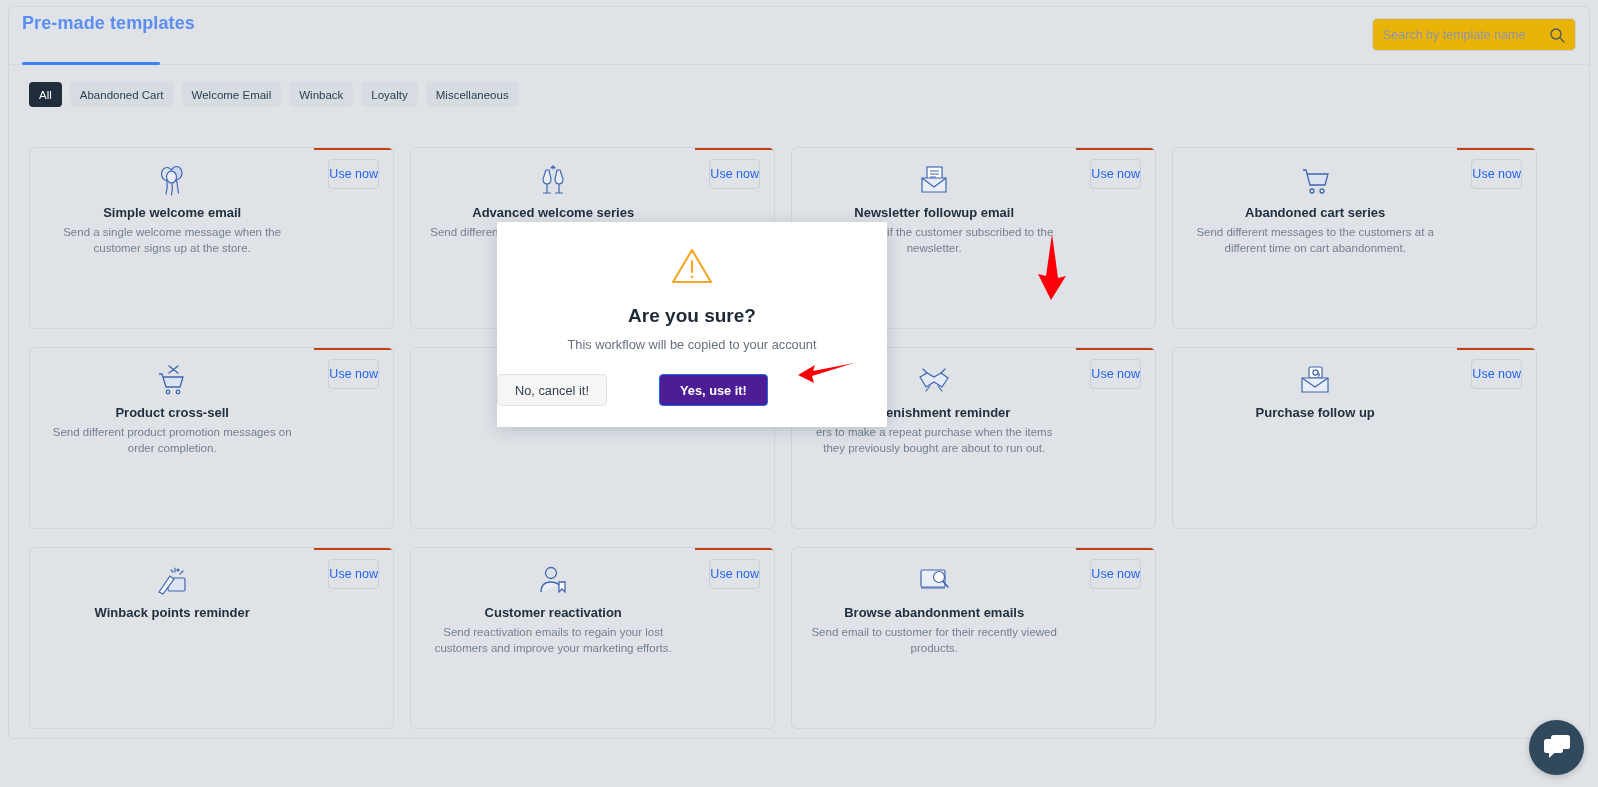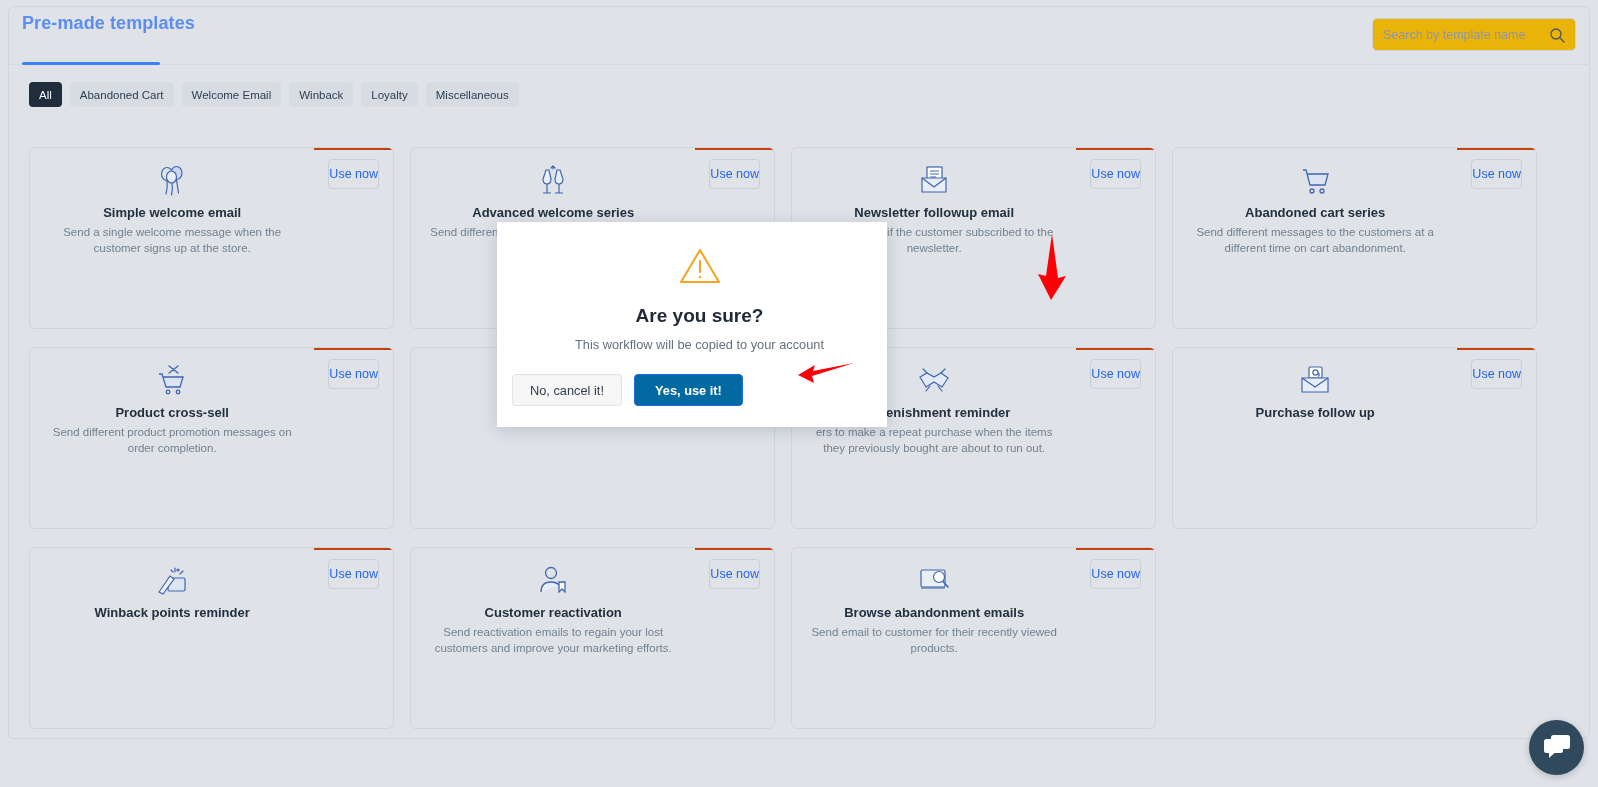--- a/index.html
+++ b/index.html
@@ -161,21 +161,20 @@
   
   .modal {
     position: absolute;
     left: 497px; top: 222px;
     width: 390px; height: 205px;
     background: #ffffff;
     box-shadow: 0 3px 16px rgba(30,40,60,.18);
     text-align: center;
     padding-top: 22px;
     z-index: 40;
-    padding-left: 15px;
   }
   .modal-warn { height: 44px; display: flex; align-items: center; justify-content: center; }
   .modal-title {
     font-size: 19px;
     font-weight: bold;
     color: #1f2a37;
     margin-top: 17px;
   }
   .modal-sub {
     font-size: 12.8px;
@@ -194,25 +193,26 @@
     font-family: "Liberation Sans", sans-serif;
     border: 1px solid transparent;
   }
   .btn-cancel {
     background: #f6f6f6;
     border-color: #e2e2e2;
     color: #34404f;
     padding: 0 17px;
   }
   .btn-confirm {
-    background: #0369a1;
+    background: #4c1d95;
     color: #ffffff;
     padding: 0 20px;
     font-weight: bold;
     border-color: #1c6ae4;
+    margin-left: 40px;
   }
 
   
   .arrow { position: absolute; z-index: 60; pointer-events: none; }
   .arrow-down { left: 1032px; top: 234px; }
   .arrow-left { left: 798px; top: 360px; }
 
   
   .chat-launcher {
     position: absolute;

